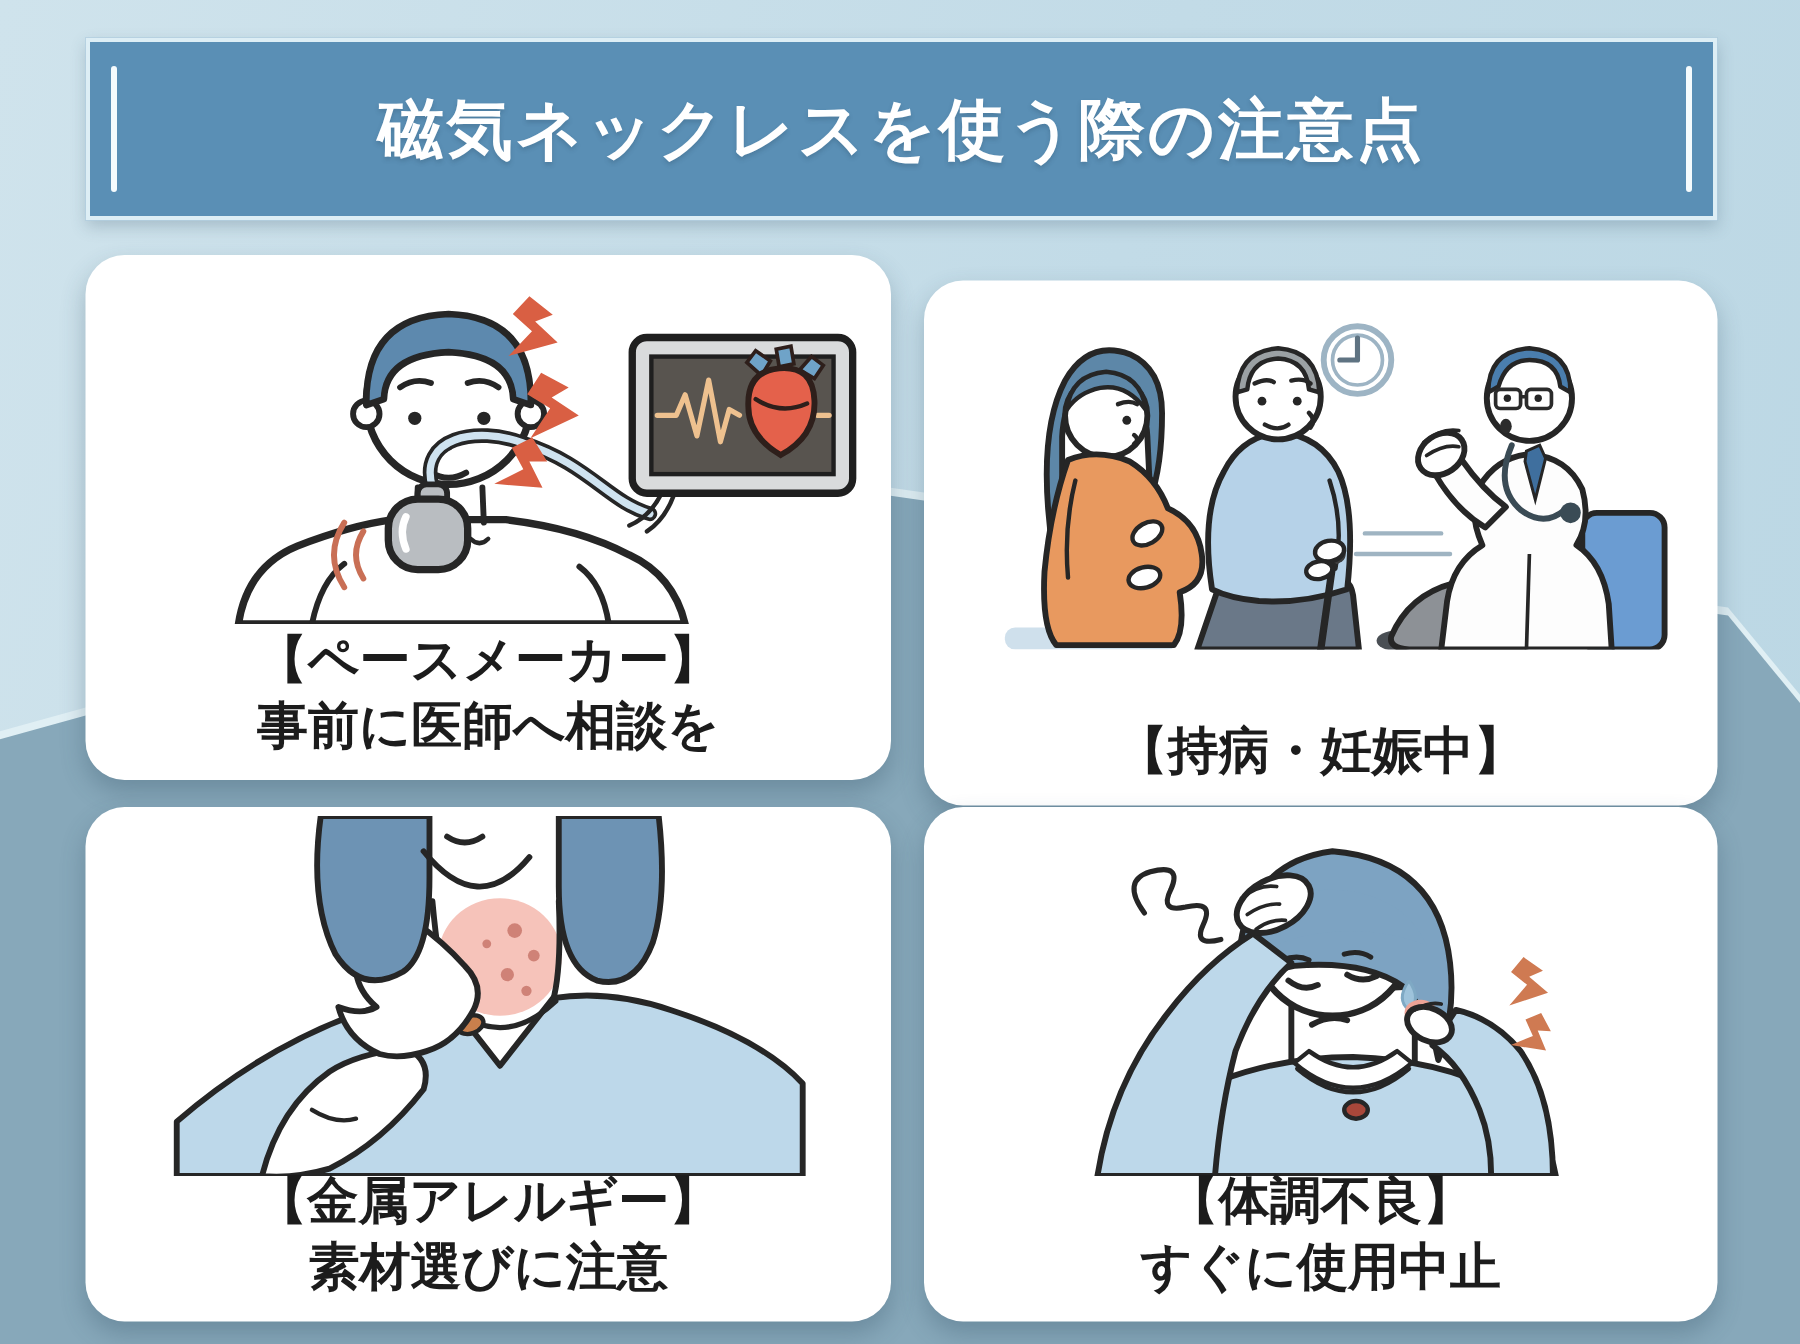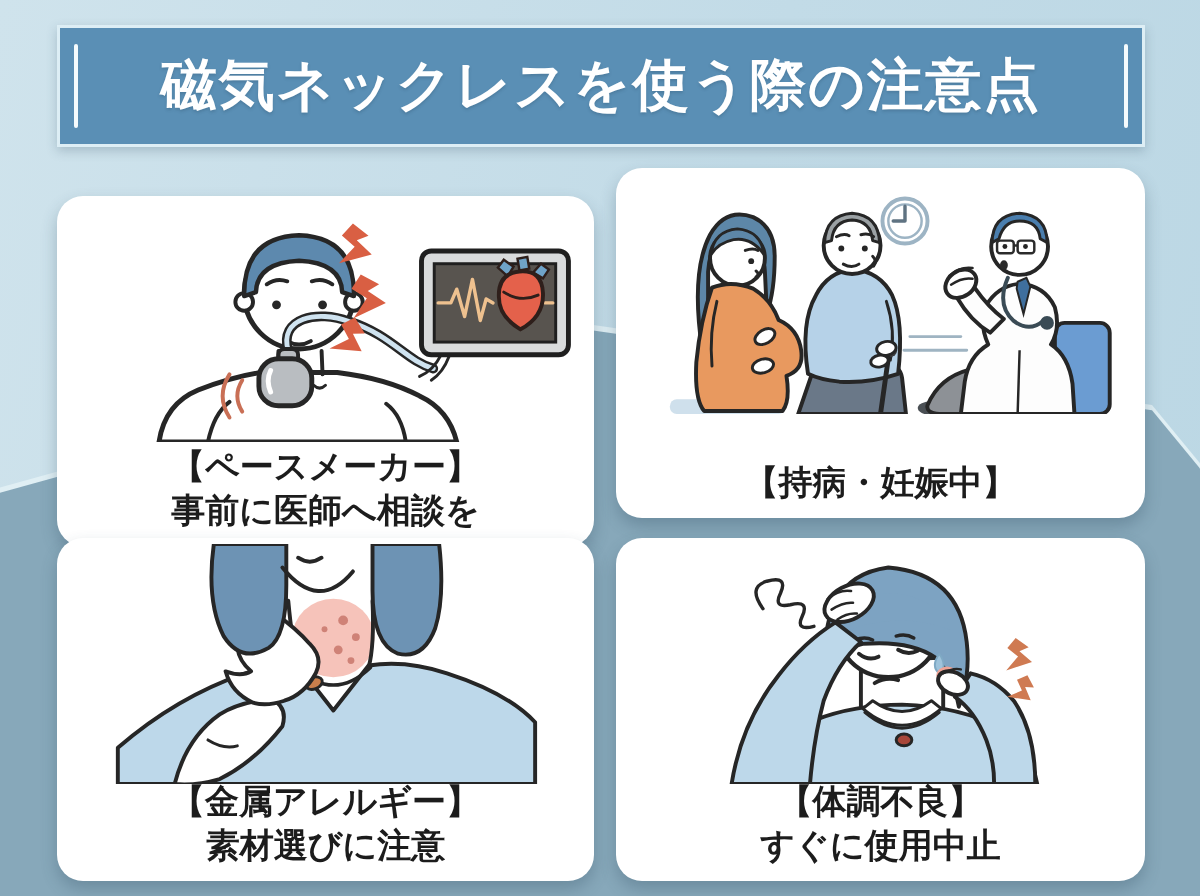--- a/index.html
+++ b/index.html
@@ -11,30 +11,30 @@
   .bg-edge{position:absolute;inset:0;background:#e0eff4;
     clip-path:polygon(0 54.4%,49% 36.2%,96% 45.2%,100% 51.7%,100% 100%,0 100%);}
   .bg-dark{position:absolute;inset:0;background:#87a8ba;
     clip-path:polygon(0 55%,49% 36.8%,96% 45.8%,100% 52.3%,100% 100%,0 100%);}
   .banner{position:absolute;left:57px;top:25px;width:1088px;height:122px;
     background:#5a8fb5;border:3px solid #ddeef5;box-sizing:border-box;
     box-shadow:0 4px 10px rgba(50,80,100,.25);
     display:flex;align-items:center;justify-content:center;}
   .banner-bar{position:absolute;top:16px;bottom:16px;width:4px;background:#f5fbfd;border-radius:2px;}
   .banner-bar.left{left:14px}.banner-bar.right{right:14px}
-  .title{color:#ffffff;font-size:56px;font-weight:800;letter-spacing:2px;white-space:nowrap;
+  .title{color:#ffffff;font-size:44px;font-weight:800;letter-spacing:2px;white-space:nowrap;
     text-shadow:0 2px 3px rgba(40,70,95,.25);}
   .card{position:absolute;background:#ffffff;border-radius:26px;
     box-shadow:0 8px 16px rgba(45,75,95,.30);
     display:flex;flex-direction:column;align-items:center;justify-content:flex-end;}
   .card svg{position:absolute;top:6px;left:0;width:100%;height:240px;display:block;}
   .caption{position:relative;text-align:center;font-weight:800;color:#1c1c1c;
     font-size:34px;line-height:1.3;padding-bottom:14px;white-space:nowrap;}
-  .c1{left:57px;top:170px;width:537px;height:350px;margin-top:26px;}
-  .c2{left:616px;top:168px;width:529px;height:350px;}
+  .c1{left:57px;top:170px;width:537px;height:350px;}
+  .c2{left:616px;top:187px;width:529px;height:350px;}
   .c3{left:57px;top:538px;width:537px;height:343px;}
   .c4{left:616px;top:538px;width:529px;height:343px;}
   .st{stroke:#262626;stroke-linecap:round;stroke-linejoin:round;}
 </style>
 </head>
 <body>
 
 <div class="stage">
   <div class="bg-edge"></div>
   <div class="bg-dark"></div>

